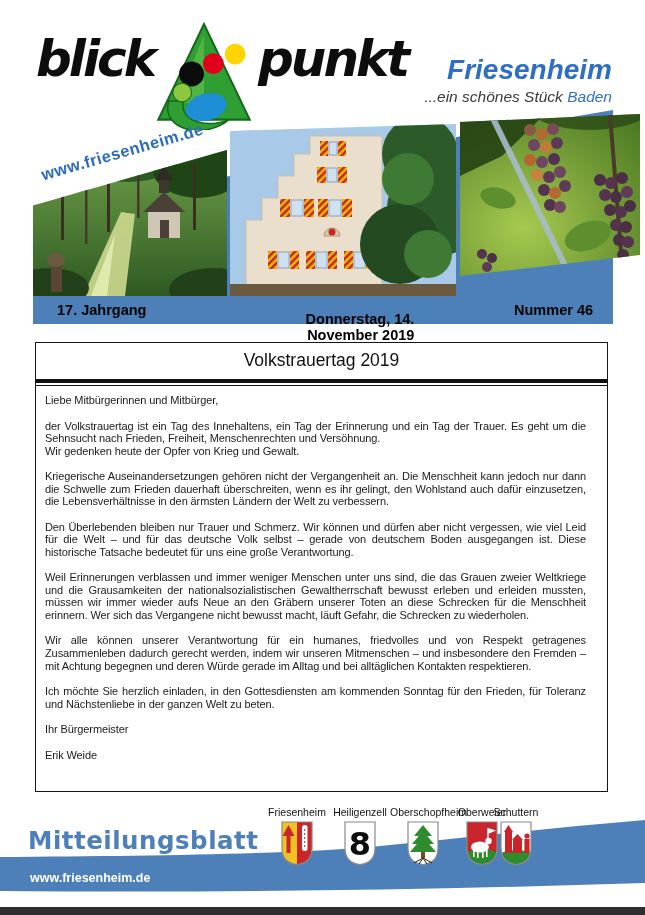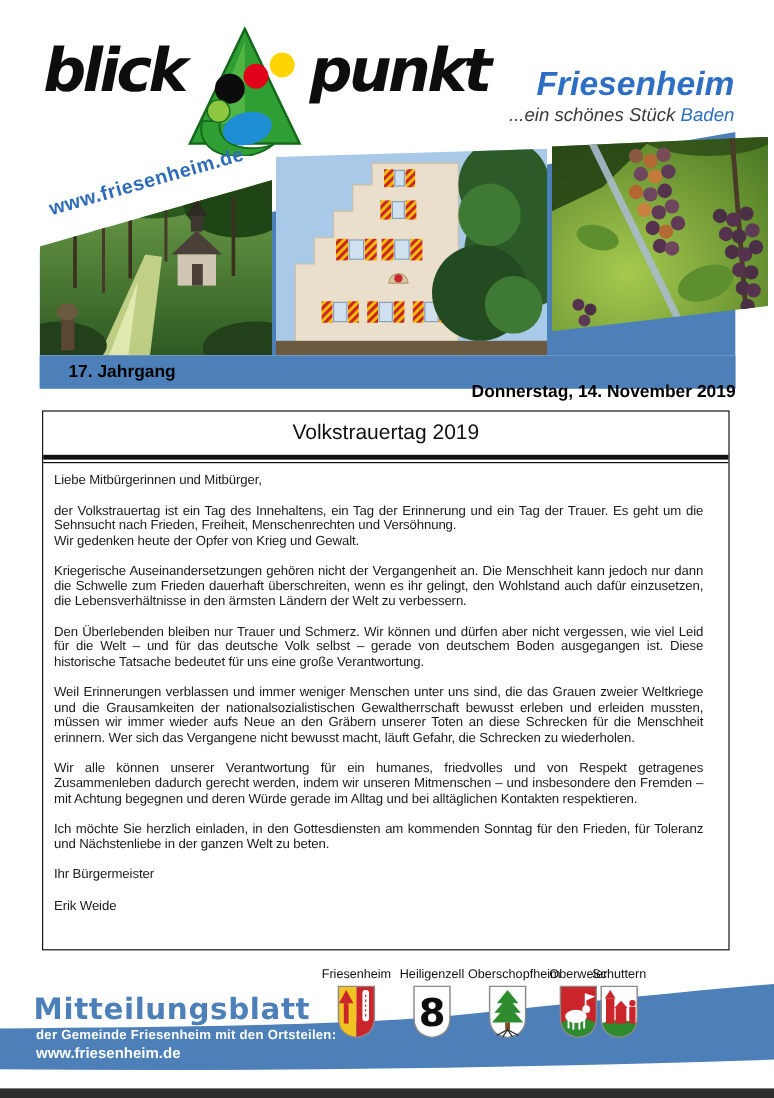--- a/index.html
+++ b/index.html
@@ -219,20 +219,21 @@
         </g>
       </svg>
     </div>
 
     <div class="band-url">www.friesenheim.de</div>
   </div>
 
   <div class="issue-bar">
     <span class="cell l">17. Jahrgang</span>
     <span class="cell c">Donnerstag, 14. November 2019</span>
+    <span class="cell r">Nummer 46</span>
   </div>
 
   <div class="article">
     <h1>Volkstrauertag 2019</h1>
     <div class="rule-thick"></div>
     <div class="rule-thin"></div>
     <div class="body">
       <p class="noj">Liebe Mitbürgerinnen und Mitbürger,</p>
       <p>der Volkstrauertag ist ein Tag des Innehaltens, ein Tag der Erinnerung und ein Tag der Trauer. Es geht um die Sehnsucht nach Frieden, Freiheit, Menschenrechten und Versöhnung.
 Wir gedenken heute der Opfer von Krieg und Gewalt.</p>
@@ -245,21 +246,20 @@
       <p class="noj">Erik Weide</p>
     </div>
   </div>
 
   <div class="footer-band">
     <svg width="645" height="85" viewBox="0 0 645 85">
       <path d="M0,45 C150,44 300,42 380,34 C470,25 560,15 645,8 L645,71 C430,78 215,81 0,79 Z" fill="#4d80b8"></path>
     </svg>
   </div>
   <div class="masthead">Mitteilungsblatt</div>
-  <div class="footer-sub">der Gemeinde Friesenheim mit den Ortsteilen:</div>
   <div class="footer-url">www.friesenheim.de</div>
 
   <div class="crest" style="left:264px;">
     <div class="lbl">Friesenheim</div>
     <svg width="34" height="46" viewBox="0 0 34 46">
       <defs>
           <clipPath id="sh1">
             <path d="M2,2 L32,2 L32,28 Q32,43 17,44.5 Q2,43 2,28 Z"></path>
           </clipPath>
         </defs>

